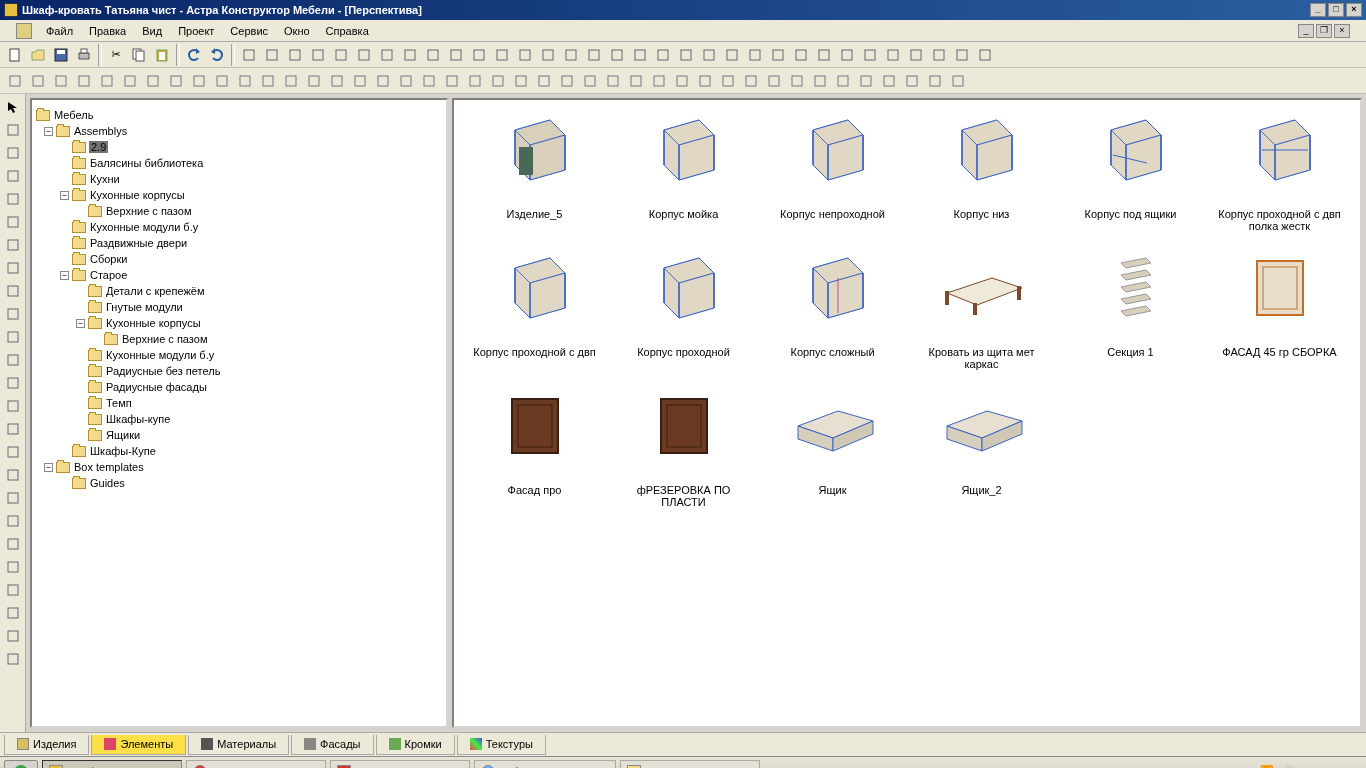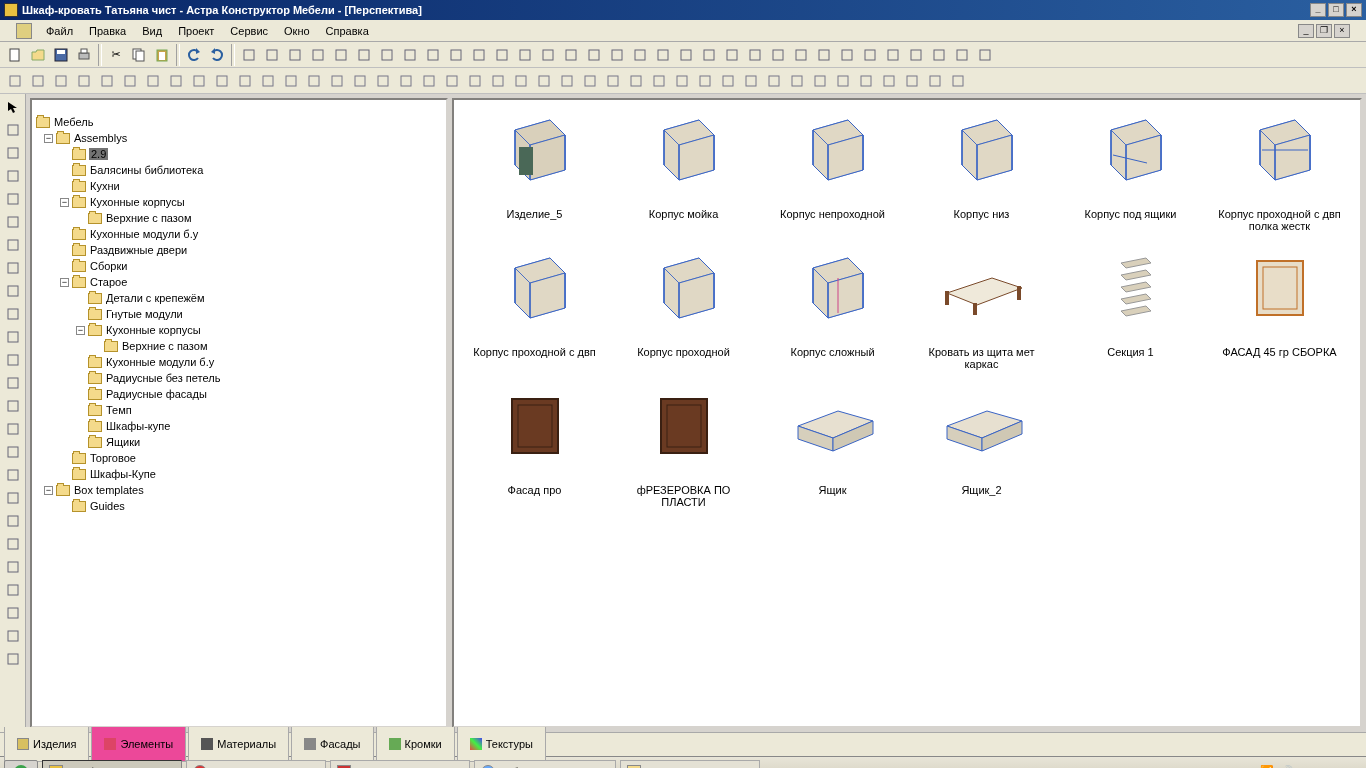--- a/index.html
+++ b/index.html
@@ -23,37 +23,37 @@
 .workarea { display: flex; height: 638px; background: #d6d3ce; }
 .left-tools { width: 26px; background: #ece9d8; border-right: 1px solid #a9a9a9; display: flex; flex-direction: column; align-items: center; padding-top: 2px; gap: 1px; }
 .ltool { width: 22px; height: 22px; border: 1px solid #ece9d8; display: flex; align-items: center; justify-content: center; }
 
 .panelwrap { flex: 1; display: flex; flex-direction: column; padding: 4px; }
 .splitwrap { flex: 1; display: flex; background: #d6d3ce; gap: 4px; }
 .tree-panel, .thumb-panel { background: #fff; border: 2px inset #d6d3ce; overflow: auto; }
 .tree-panel { width: 418px; }
 .thumb-panel { flex: 1; padding: 10px; }
 
-.tree { padding: 14px 4px; }
+.tree { padding: 7px 4px; }
 .tree-row { display: flex; align-items: center; height: 16px; white-space: nowrap; cursor: default; }
 .tree-row .pm { width: 9px; height: 9px; border: 1px solid #888; font-size: 9px; line-height: 7px; text-align: center; margin-right: 3px; background: #fff; }
 .tree-row .sp { display:inline-block; }
 .tree-row .fld { width: 14px; height: 11px; background: #f4da8b; border: 1px solid #b5922b; margin-right: 3px; position: relative; }
 .tree-row .fld::before { content: ""; position: absolute; top: -3px; left: 0; width: 5px; height: 2px; background:#f4da8b; border:1px solid #b5922b; border-bottom:none; }
 .tree-row.sel span.lbl { background: #737373; color: #000; padding: 0 2px; }
 .tree-row .lbl { padding: 0 1px; }
 
 .thumb-grid { display: grid; grid-template-columns: repeat(6, 1fr); gap: 10px 8px; }
 .thumb { display: flex; flex-direction: column; align-items: center; text-align: center; }
 .thumb .pic { width: 90px; height: 80px; display: flex; align-items: center; justify-content: center; }
 .thumb .cap { margin-top: 18px; height: 30px; display: flex; align-items: flex-start; justify-content: center; }
 
 .bottom-tabs { background: #ece9d8; height: 24px; display: flex; align-items: center; padding: 0 4px; border-top: 1px solid #a9a9a9; }
-.btab { height: 20px; padding: 17px 12px; border: 1px solid #a9a9a9; border-top: none; background: #ece9d8; margin-right: 2px; display: flex; align-items: center; gap: 4px; }
-.btab.active { background: #ec4899; justify-content: space-between; }
+.btab { height: 20px; padding: 2px 12px; border: 1px solid #a9a9a9; border-top: none; background: #ece9d8; margin-right: 2px; display: flex; align-items: center; gap: 4px; }
+.btab.active { background: #fde047; justify-content: space-between; }
 .btab .bico { width: 12px; height: 12px; }
 
 .taskbar { background: linear-gradient(to bottom, #e8e5d8, #cfcab8); height: 30px; display: flex; align-items: center; padding: 0 4px; border-top: 1px solid #888; gap: 4px; }
 .start-btn { width: 34px; height: 24px; background: #d6d3ce; border: 1px solid #888; border-radius: 2px; display:flex; align-items:center; justify-content:center; }
 .task-item { height: 24px; min-width: 140px; max-width: 160px; padding: 0 6px; background: #e4e1d4; border: 1px solid #a9a9a9; display: flex; align-items: center; gap: 4px; overflow: hidden; white-space: nowrap; }
 .task-item.active { background: #ccc9bb; border: 1px inset #888; }
 .task-item .tico { width: 14px; height: 14px; border: 1px solid #888; }
 .task-spacer { flex: 1; }
 .tray { display: flex; align-items: center; gap: 6px; padding: 0 6px; }
 .tray .tico { width: 14px; height: 14px; }
@@ -760,25 +760,20 @@
               <span class="lbl">Шкафы-купе</span>
             </div>
           <div class="tree-row">
               <span class="sp" style="width:52px"></span>
               <span class="fld"></span>
               <span class="lbl">Ящики</span>
             </div>
           <div class="tree-row">
               <span class="sp" style="width:36px"></span>
               <span class="fld"></span>
-              <span class="lbl">Торговое</span>
-            </div>
-          <div class="tree-row">
-              <span class="sp" style="width:36px"></span>
-              <span class="fld"></span>
               <span class="lbl">Шкафы-Купе</span>
             </div>
           <div class="tree-row">
               <span class="sp" style="width:8px"></span>
               <span class="pm">−</span>
               <span class="fld"></span>
               <span class="lbl">Box templates</span>
             </div>
           <div class="tree-row">
               <span class="sp" style="width:36px"></span>

